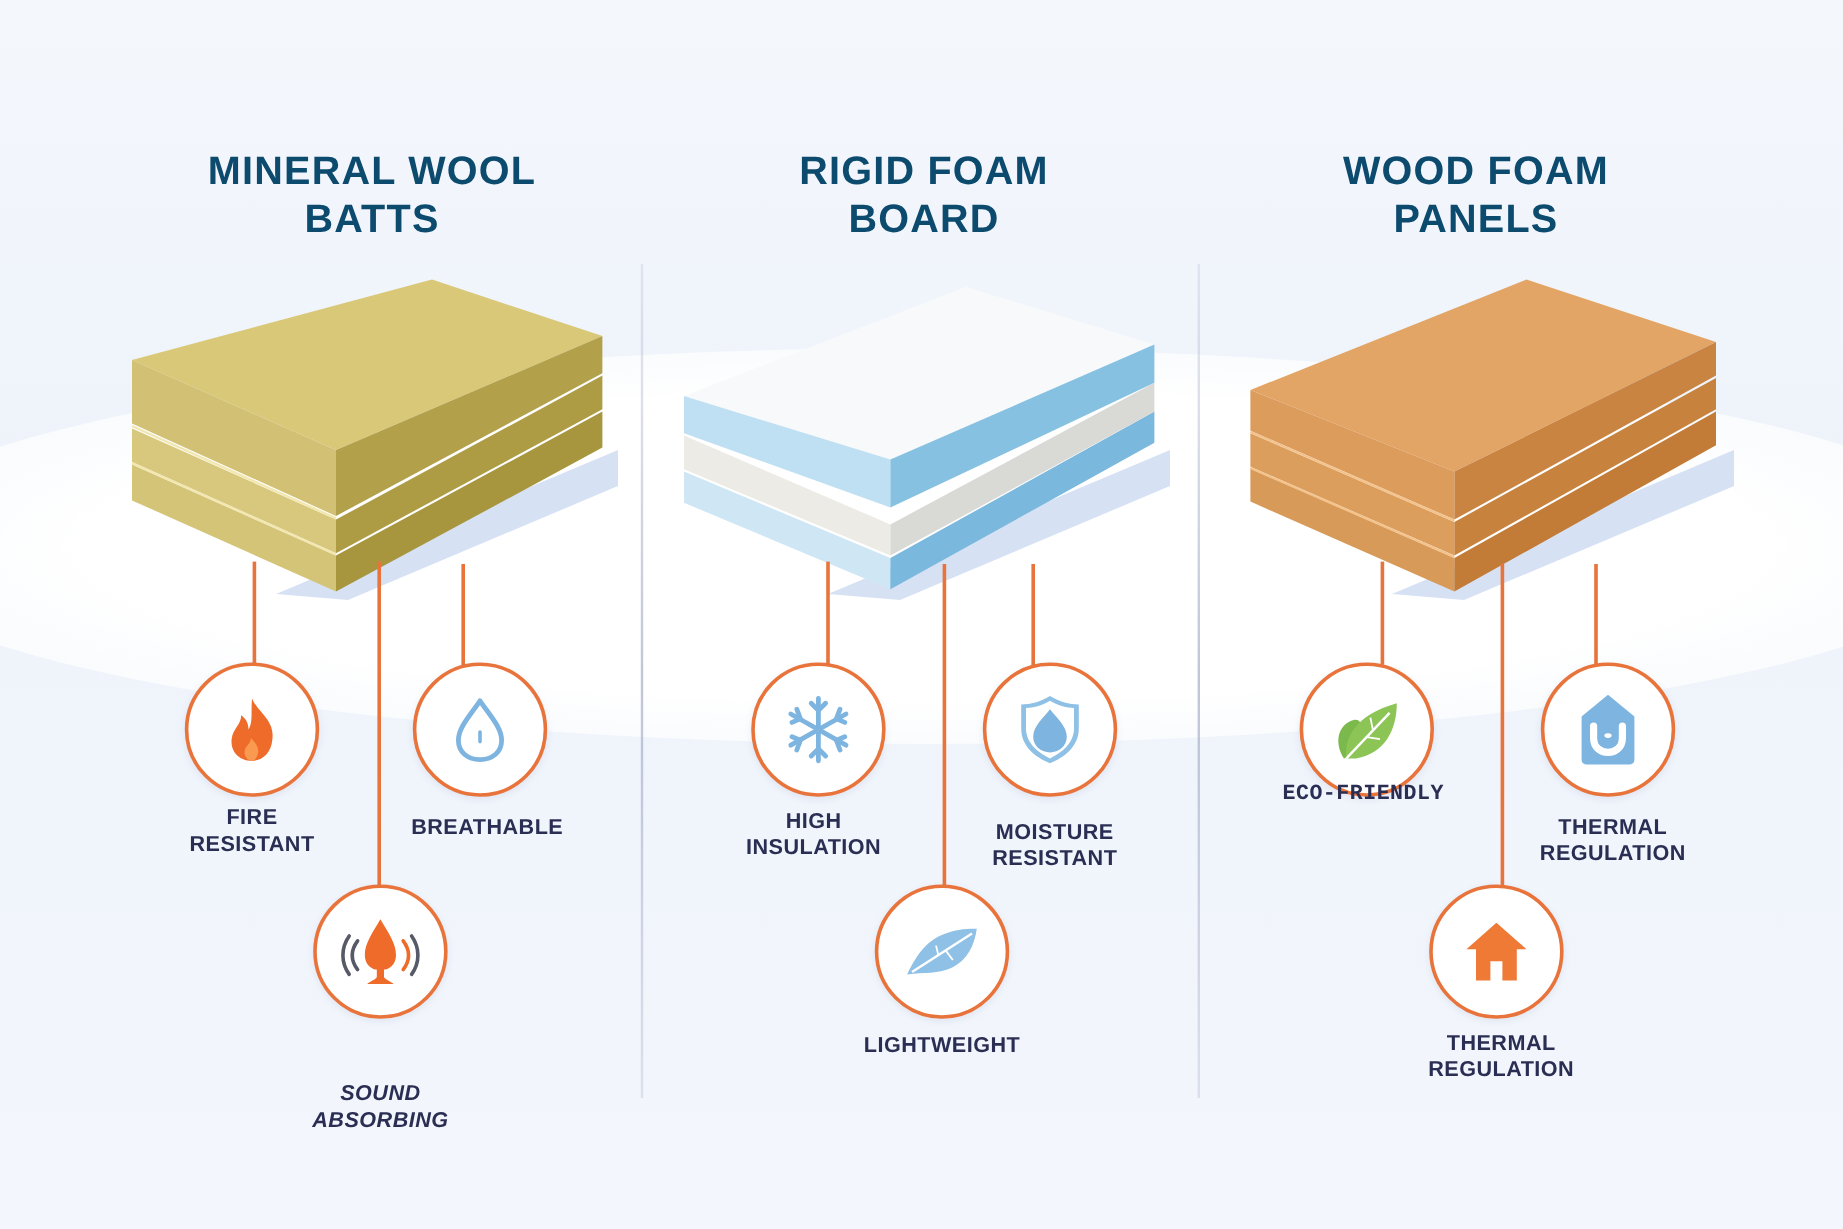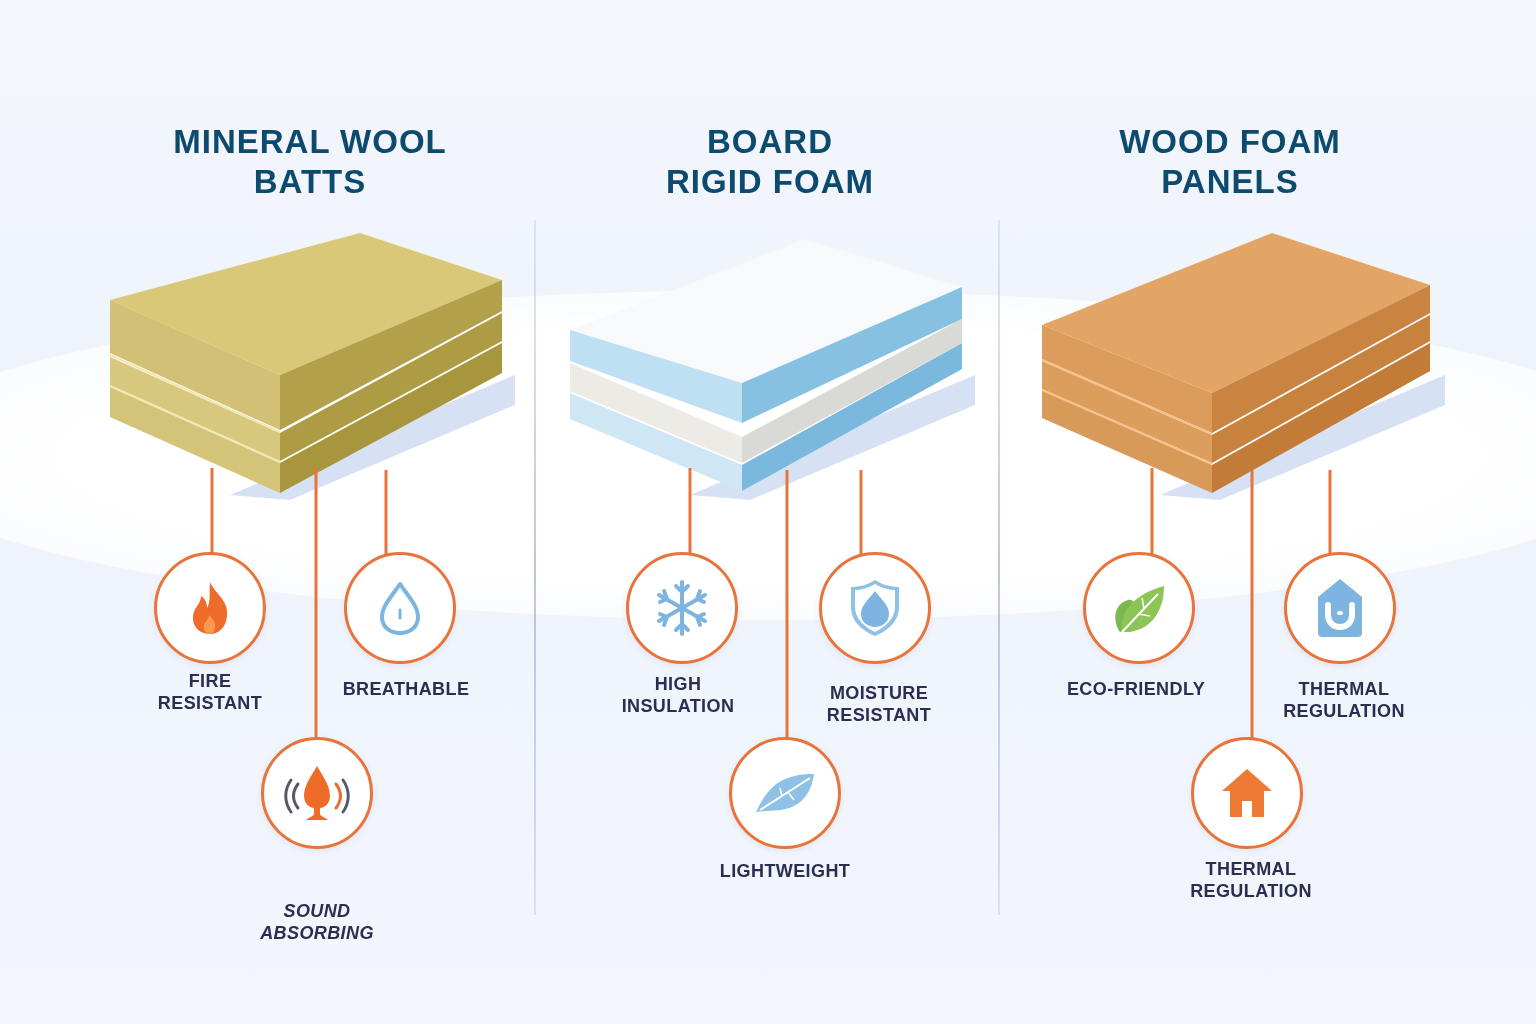--- a/index.html
+++ b/index.html
@@ -98,22 +98,22 @@
     <path d="M54 22 C60 30 60 38 54 46" fill="none" stroke="#ef6b2a" stroke-width="3" stroke-linecap="round"></path>
     <path d="M61 18 C68 28 68 40 61 50" fill="none" stroke="#555a66" stroke-width="3" stroke-linecap="round"></path>
   </svg>
 </div>
 <div class="lbl" style="left:317px; top:900px;font-style:italic;">
   <div>SOUND</div>
   <div>ABSORBING</div>
 </div>
 
 <div class="title" style="left:540px; top:122px;">
+  <div>RIGID FOAM</div>
   <div>BOARD</div>
-  <div>RIGID FOAM</div>
 </div>
 
 <svg class="stack" style="left:550px; top:225px;" width="440" height="280" viewBox="0 0 440 280">
   <polygon points="140,270 425,150 425,180 200,275" fill="#c5d6ef" opacity="0.7"></polygon>
 
   <polygon points="20,168 192,240 192,266 20,194" fill="#cfe6f5"></polygon>
   <polygon points="192,240 412,118 412,144 192,266" fill="#7ab8de"></polygon>
 
   <polygon points="20,138 192,212 192,238 20,166" fill="#ecebe6"></polygon>
   <polygon points="192,212 412,94 412,118 192,238" fill="#d9dad6"></polygon>
@@ -195,21 +195,21 @@
 
 <div class="circle" style="left:1139px; top:608px;">
   <svg width="58" height="56" viewBox="0 0 58 56">
     <path d="M10 52 C2 40 4 24 18 20 C26 18 26 30 22 40 C20 46 16 50 10 52 Z" fill="#7cb94c"></path>
     <path d="M12 52 C10 36 18 16 54 6 C54 28 44 48 20 52 Z" fill="#8cc556"></path>
     <line x1="12" y1="52" x2="48" y2="14" stroke="#ffffff" stroke-width="2"></line>
     <line x1="28" y1="34" x2="40" y2="36" stroke="#ffffff" stroke-width="1.5"></line>
     <line x1="34" y1="28" x2="32" y2="18" stroke="#ffffff" stroke-width="1.5"></line>
   </svg>
 </div>
-<div class="lbl" style="left:1136px; top:678px;">
+<div class="lbl" style="left:1136px; top:651px;font-family:Liberation Mono, monospace;">
   <div>ECO-FRIENDLY</div>
 </div>
 
 <div class="circle" style="left:1340px; top:608px;">
   <svg width="48" height="62" viewBox="0 0 48 62">
     <path d="M24 2 L46 20 L46 56 C46 59 44 60 42 60 L6 60 C4 60 2 59 2 56 L2 20 Z" fill="#7db4e0"></path>
     <path d="M12 28 L12 38 C12 46 18 50 24 50 C30 50 36 46 36 38 L36 28" fill="none" stroke="#ffffff" stroke-width="6" stroke-linecap="round"></path>
     <ellipse cx="24" cy="36" rx="3" ry="2" fill="#ffffff"></ellipse>
   </svg>
 </div>

